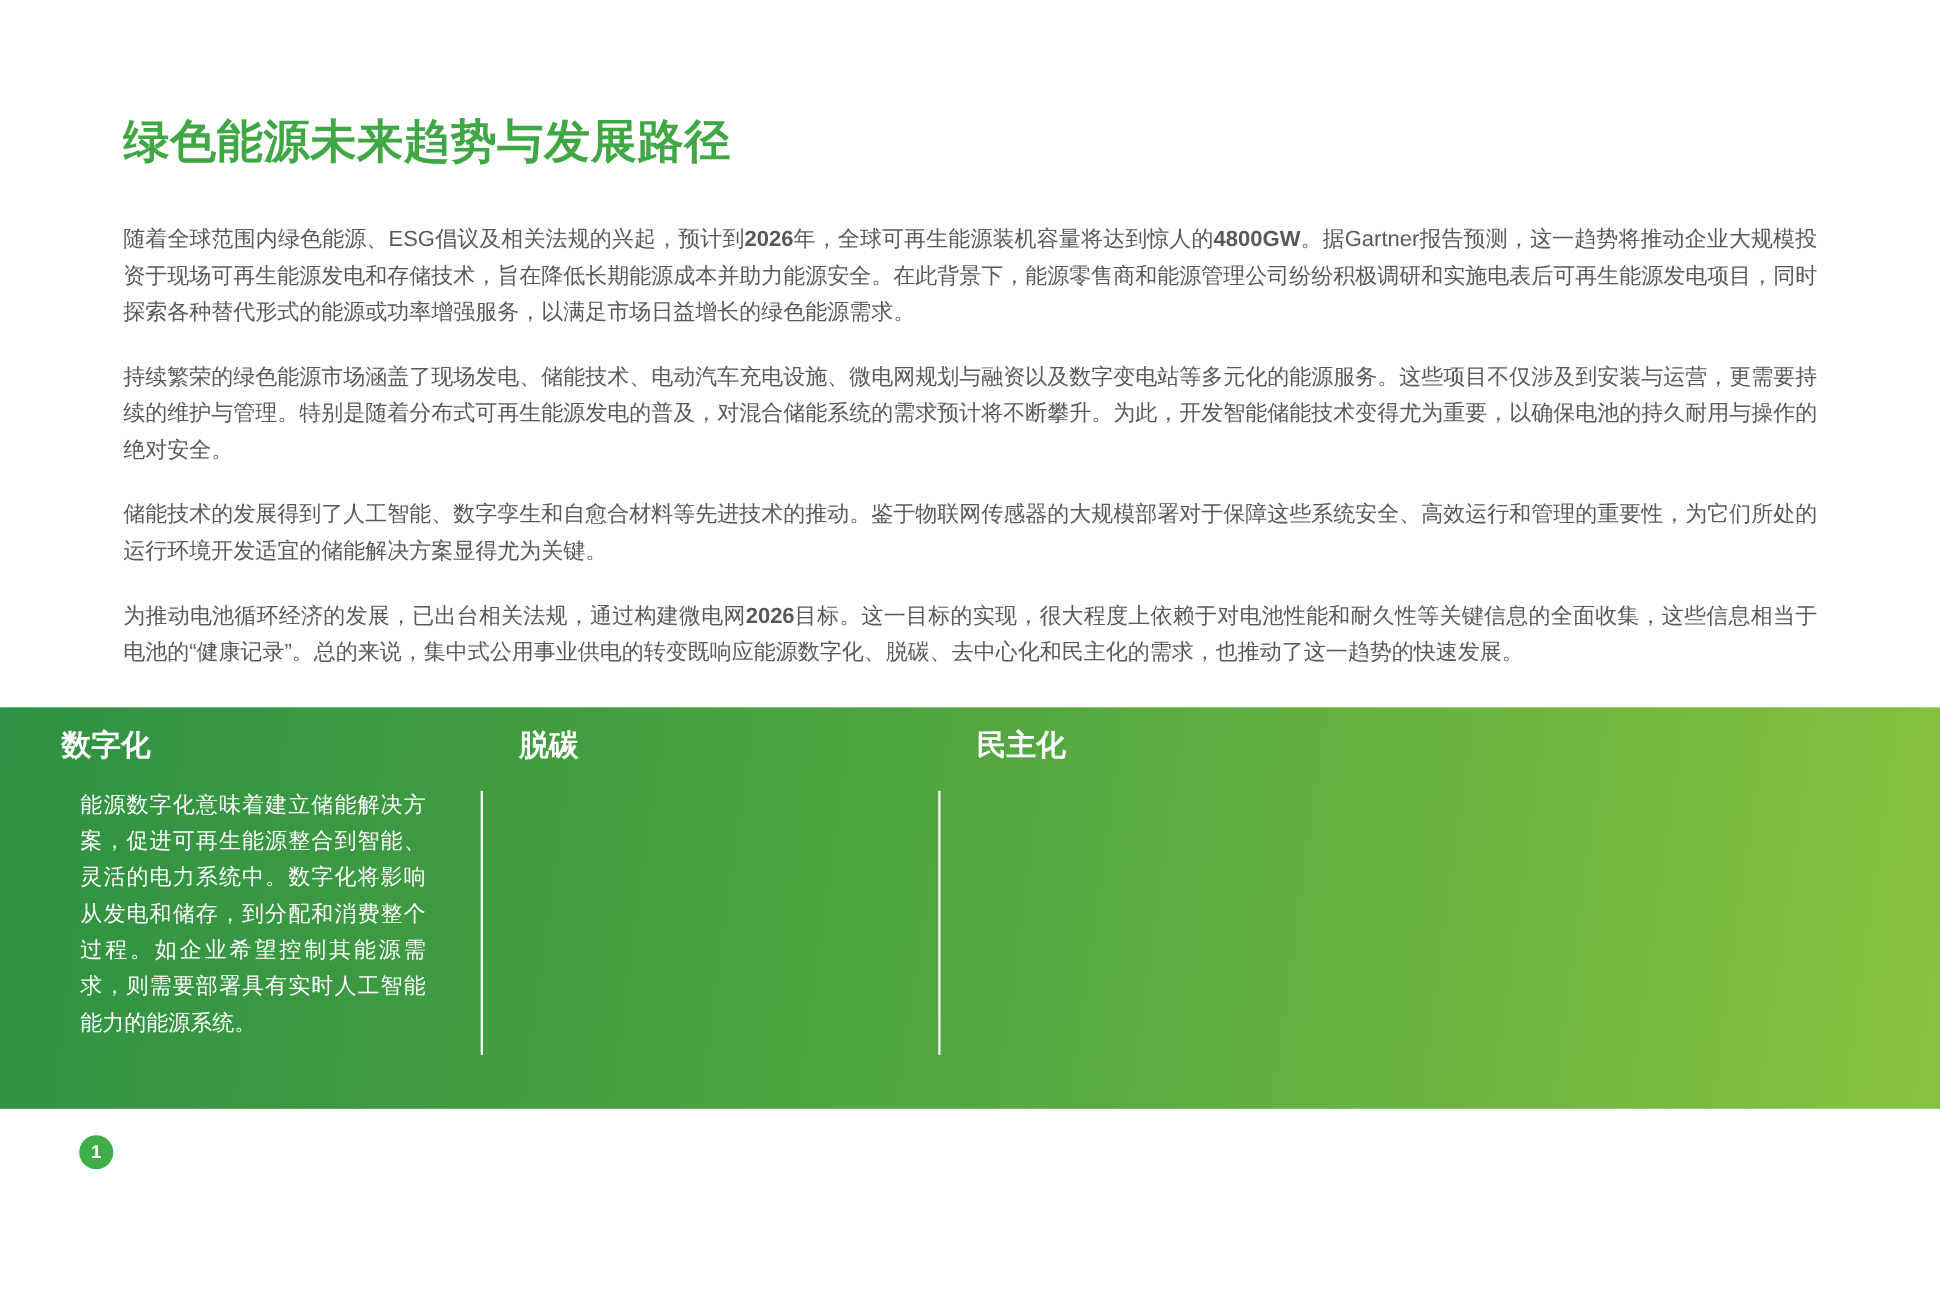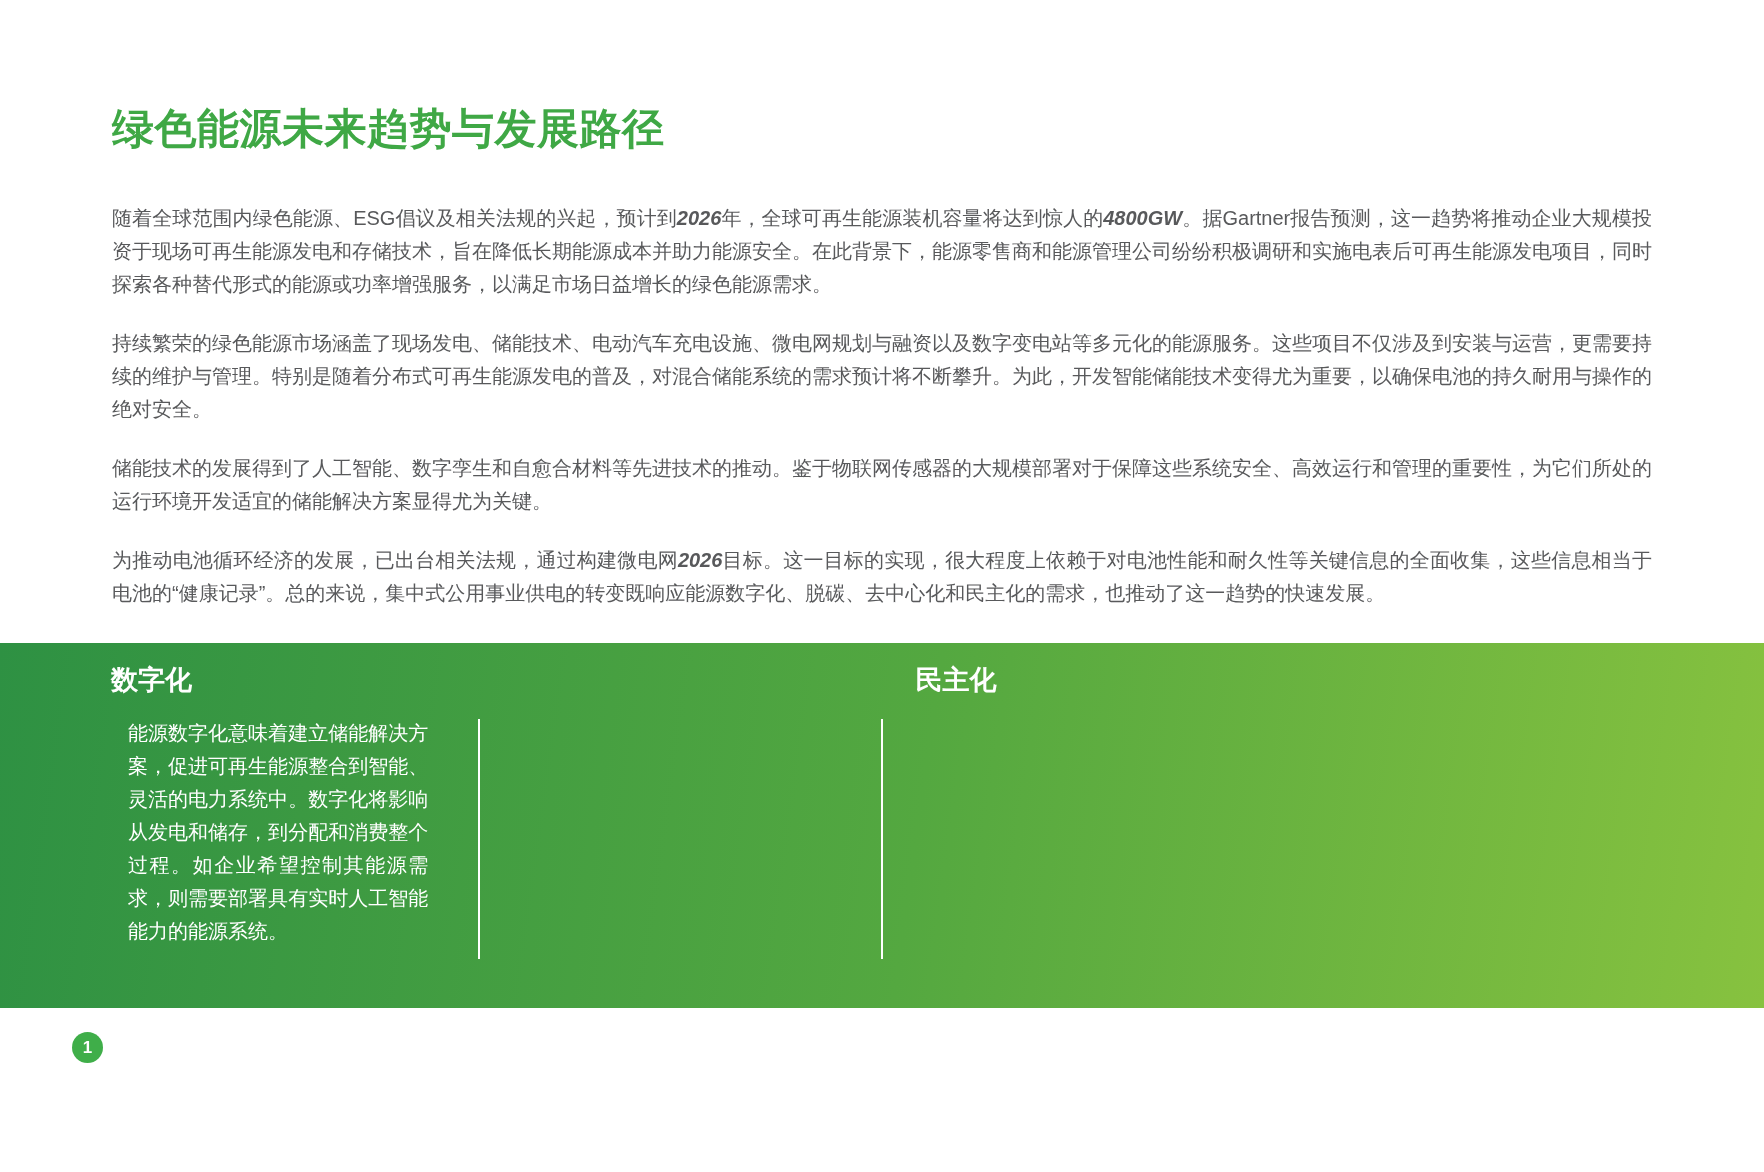--- a/index.html
+++ b/index.html
@@ -23,31 +23,32 @@
     letter-spacing: 0.5px;
   }
 
   .body-para {
     margin: 0 0 26px 0;
     font-size: 20px;
     line-height: 33px;
     color: var(--body-text, #58595B);
     text-align: justify;
   }
-  .body-para span.bold { font-weight: bold; font-style: italic; }
+  .body-para span.bold { font-weight: bold; }
 
   .band {
     margin-top: 33px;
     width: 100%;
     height: 365px;
-    padding: 20px 112px 0 111px;
+    padding: 20px 112px 0 56px;
     background: linear-gradient(98deg,
       var(--band-start, #2E9143) 0%,
       var(--band-mid, #54A840) 52%,
       var(--band-end, #87C23F) 100%);
+    font-family: Liberation Mono, monospace;
   }
   .band-grid {
     display: grid;
     grid-template-columns: repeat(4, 1fr);
     column-gap: 68px;
   }
   .band-col { position: relative; }
   .band-col + .band-col::before {
     content: "";
     position: absolute;
@@ -104,20 +105,21 @@
 
   <div class="band">
     <div class="band-grid">
 
       <div class="band-col">
         <h2>数字化</h2>
         <p>能源数字化意味着建立储能解决方案，促进可再生能源整合到智能、灵活的电力系统中。数字化将影响从发电和储存，到分配和消费整个过程。如企业希望控制其能源需求，则需要部署具有实时人工智能能力的能源系统。</p>
       </div>
 
       <div class="band-col">
+        <h2>脱碳</h2>
       </div>
 
 
       <div class="band-col">
         <h2>民主化</h2>
       </div>
 
     </div>
   </div>
 

